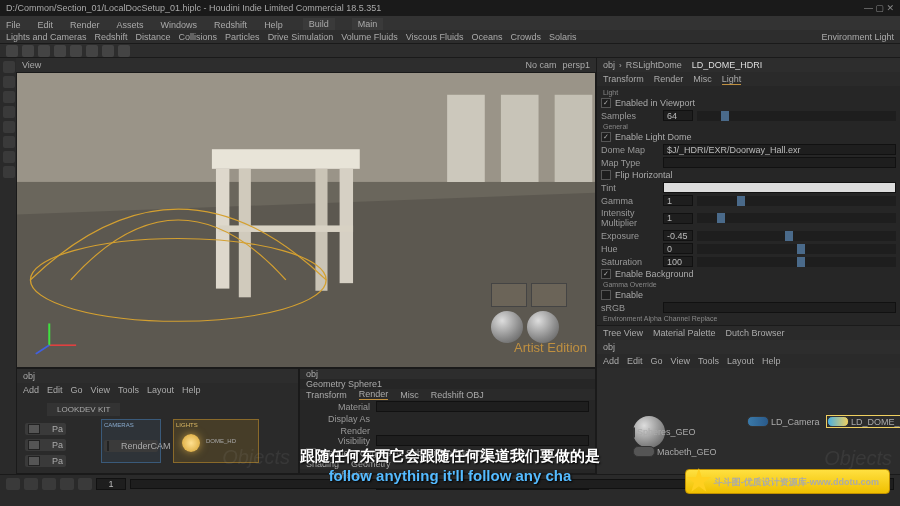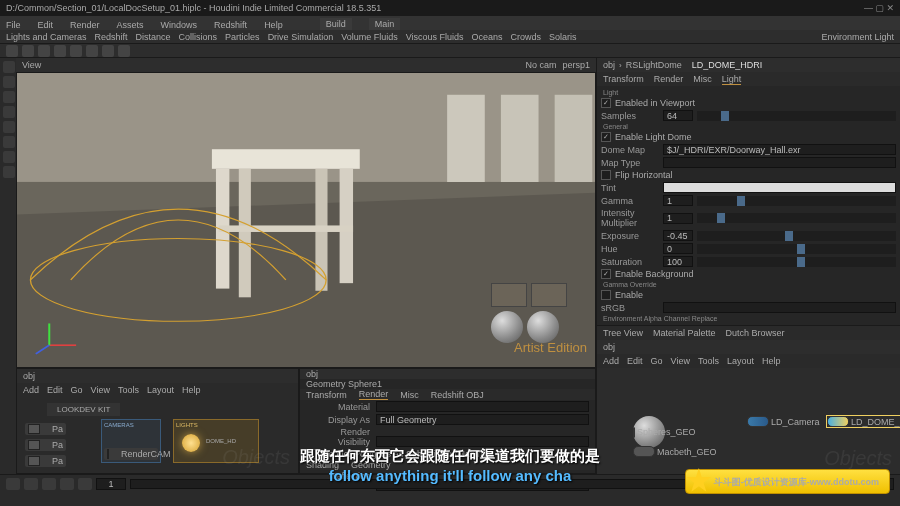--- a/index.html
+++ b/index.html
@@ -83,21 +83,21 @@
 </div>
 
 <div class="menubar">
   <span>File</span>
   <span>Edit</span>
   <span>Render</span>
   <span>Assets</span>
   <span>Windows</span>
   <span>Redshift</span>
   <span>Help</span>
-  <span style="margin-left:20px;background:#3a3a3a;padding:1px 6px">Build</span>
+  <span style="margin-left:3px;background:#3a3a3a;padding:1px 6px">Build</span>
   <span style="background:#3a3a3a;padding:1px 6px">Main</span>
 </div>
 
 <div class="shelf">
   <span>Lights and Cameras</span>
   <span>Redshift</span>
   <span>Distance</span>
   <span>Collisions</span>
   <span>Particles</span>
   <span>Drive Simulation</span>
@@ -199,21 +199,21 @@
           <div class="pa-node" style="top:42px;left:8px">
               <div class="pa-box"></div>
               <span>Pa</span>
             </div>
           <div class="pa-node" style="top:58px;left:8px">
               <div class="pa-box"></div>
               <span>Pa</span>
             </div>
           <div class="node-group cam" style="top:22px;left:84px;width:60px;height:44px">
             <div style="font-size:6px;color:#88aacc">CAMERAS</div>
-            <div class="pa-node" style="position:relative;margin-top:20px">
+            <div class="pa-node" style="position:relative;margin-top:12px">
                 <div class="pa-box" style="background:#3a6a9a"></div>
                 <span>RenderCAM</span>
               </div>
           </div>
           <div class="node-group lights" style="top:22px;left:156px;width:86px;height:44px">
             <div style="font-size:6px;color:#ddbb66">LIGHTS</div>
             <div style="position:absolute;top:14px;left:8px" class="light-bulb"></div>
             <div style="position:absolute;top:18px;left:32px;font-size:6px">DOME_HD</div>
           </div>
           <div class="objects-wm">Objects</div>
@@ -232,21 +232,20 @@
           <span style="border-bottom:1px solid #c09040">Render</span>
           <span>Misc</span>
           <span>Redshift OBJ</span>
         </div>
         <div class="param-row">
             <div class="param-label">Material</div>
             <div class="param-field"></div>
           </div>
         <div class="param-row">
             <div class="param-label">Display As</div>
-            <div class="param-field">Full Geometry</div>
           </div>
         <div class="param-row">
             <div class="param-label">Render Visibility</div>
             <div class="param-field"></div>
           </div>
         <div class="param-row">
             <div class="checkbox"></div>
             <span>Render Polygons As Subdivision (Mantra)</span>
           </div>
         <div class="param-tabs" style="height:12px">

